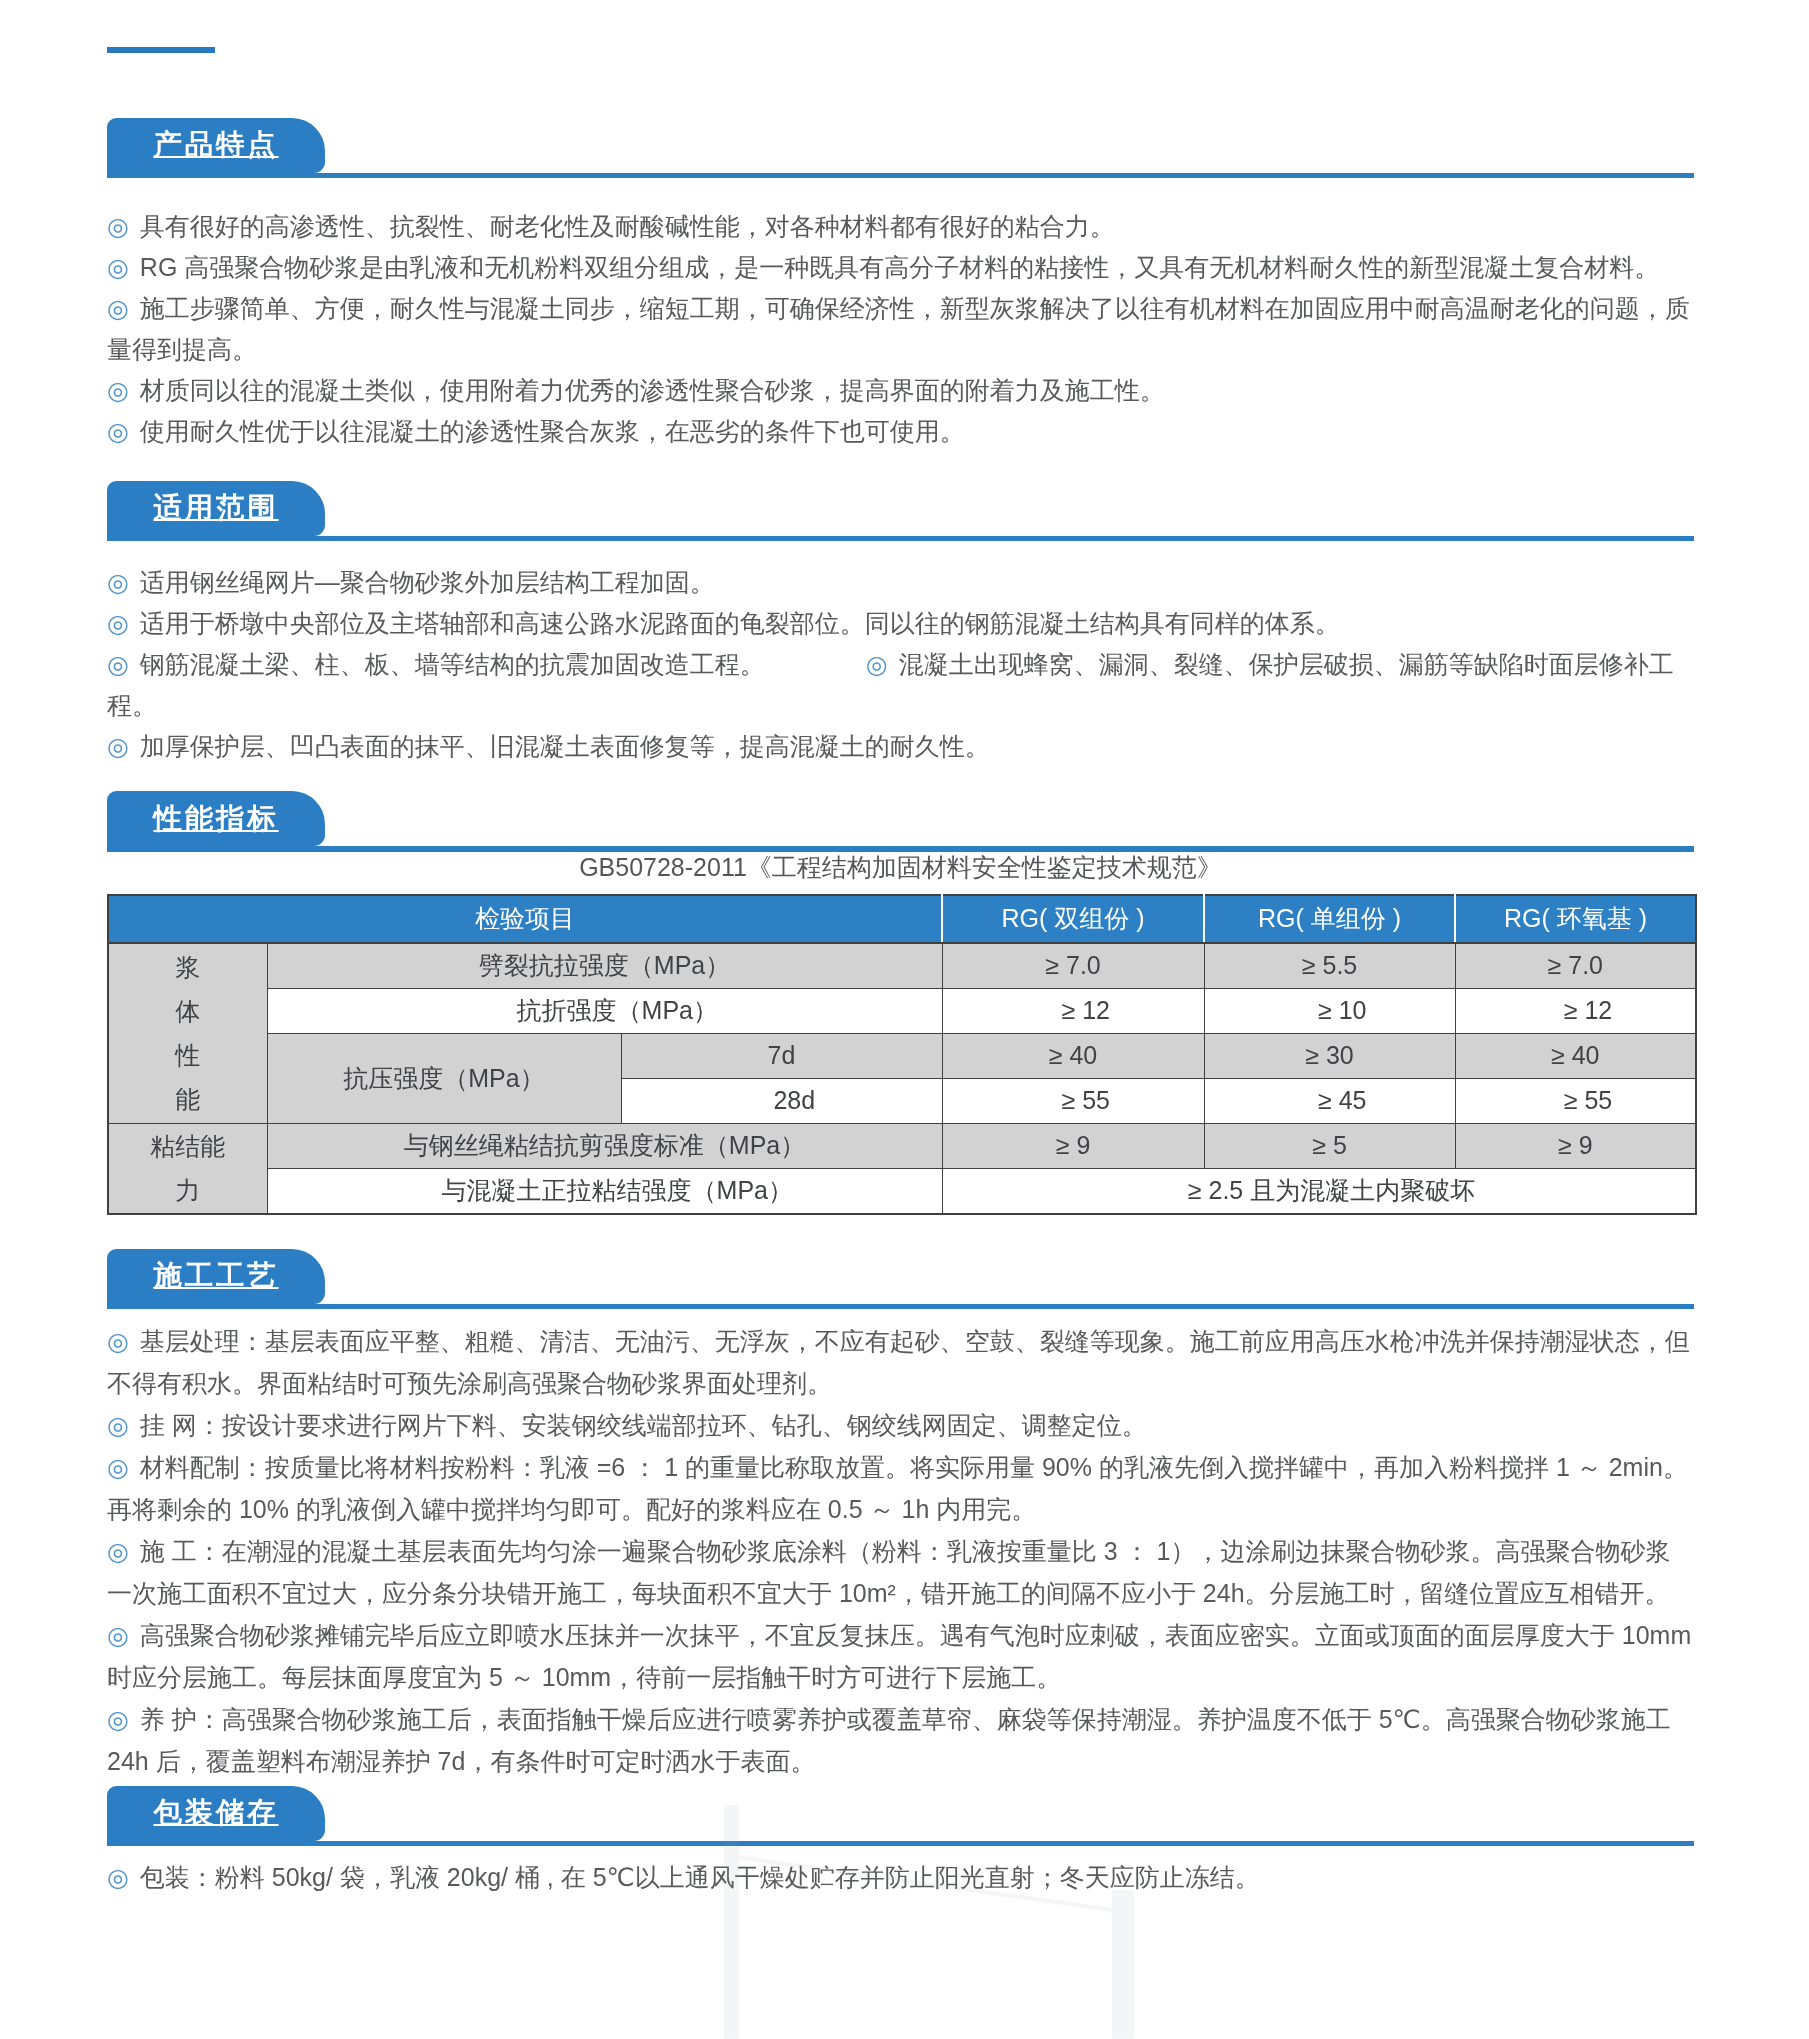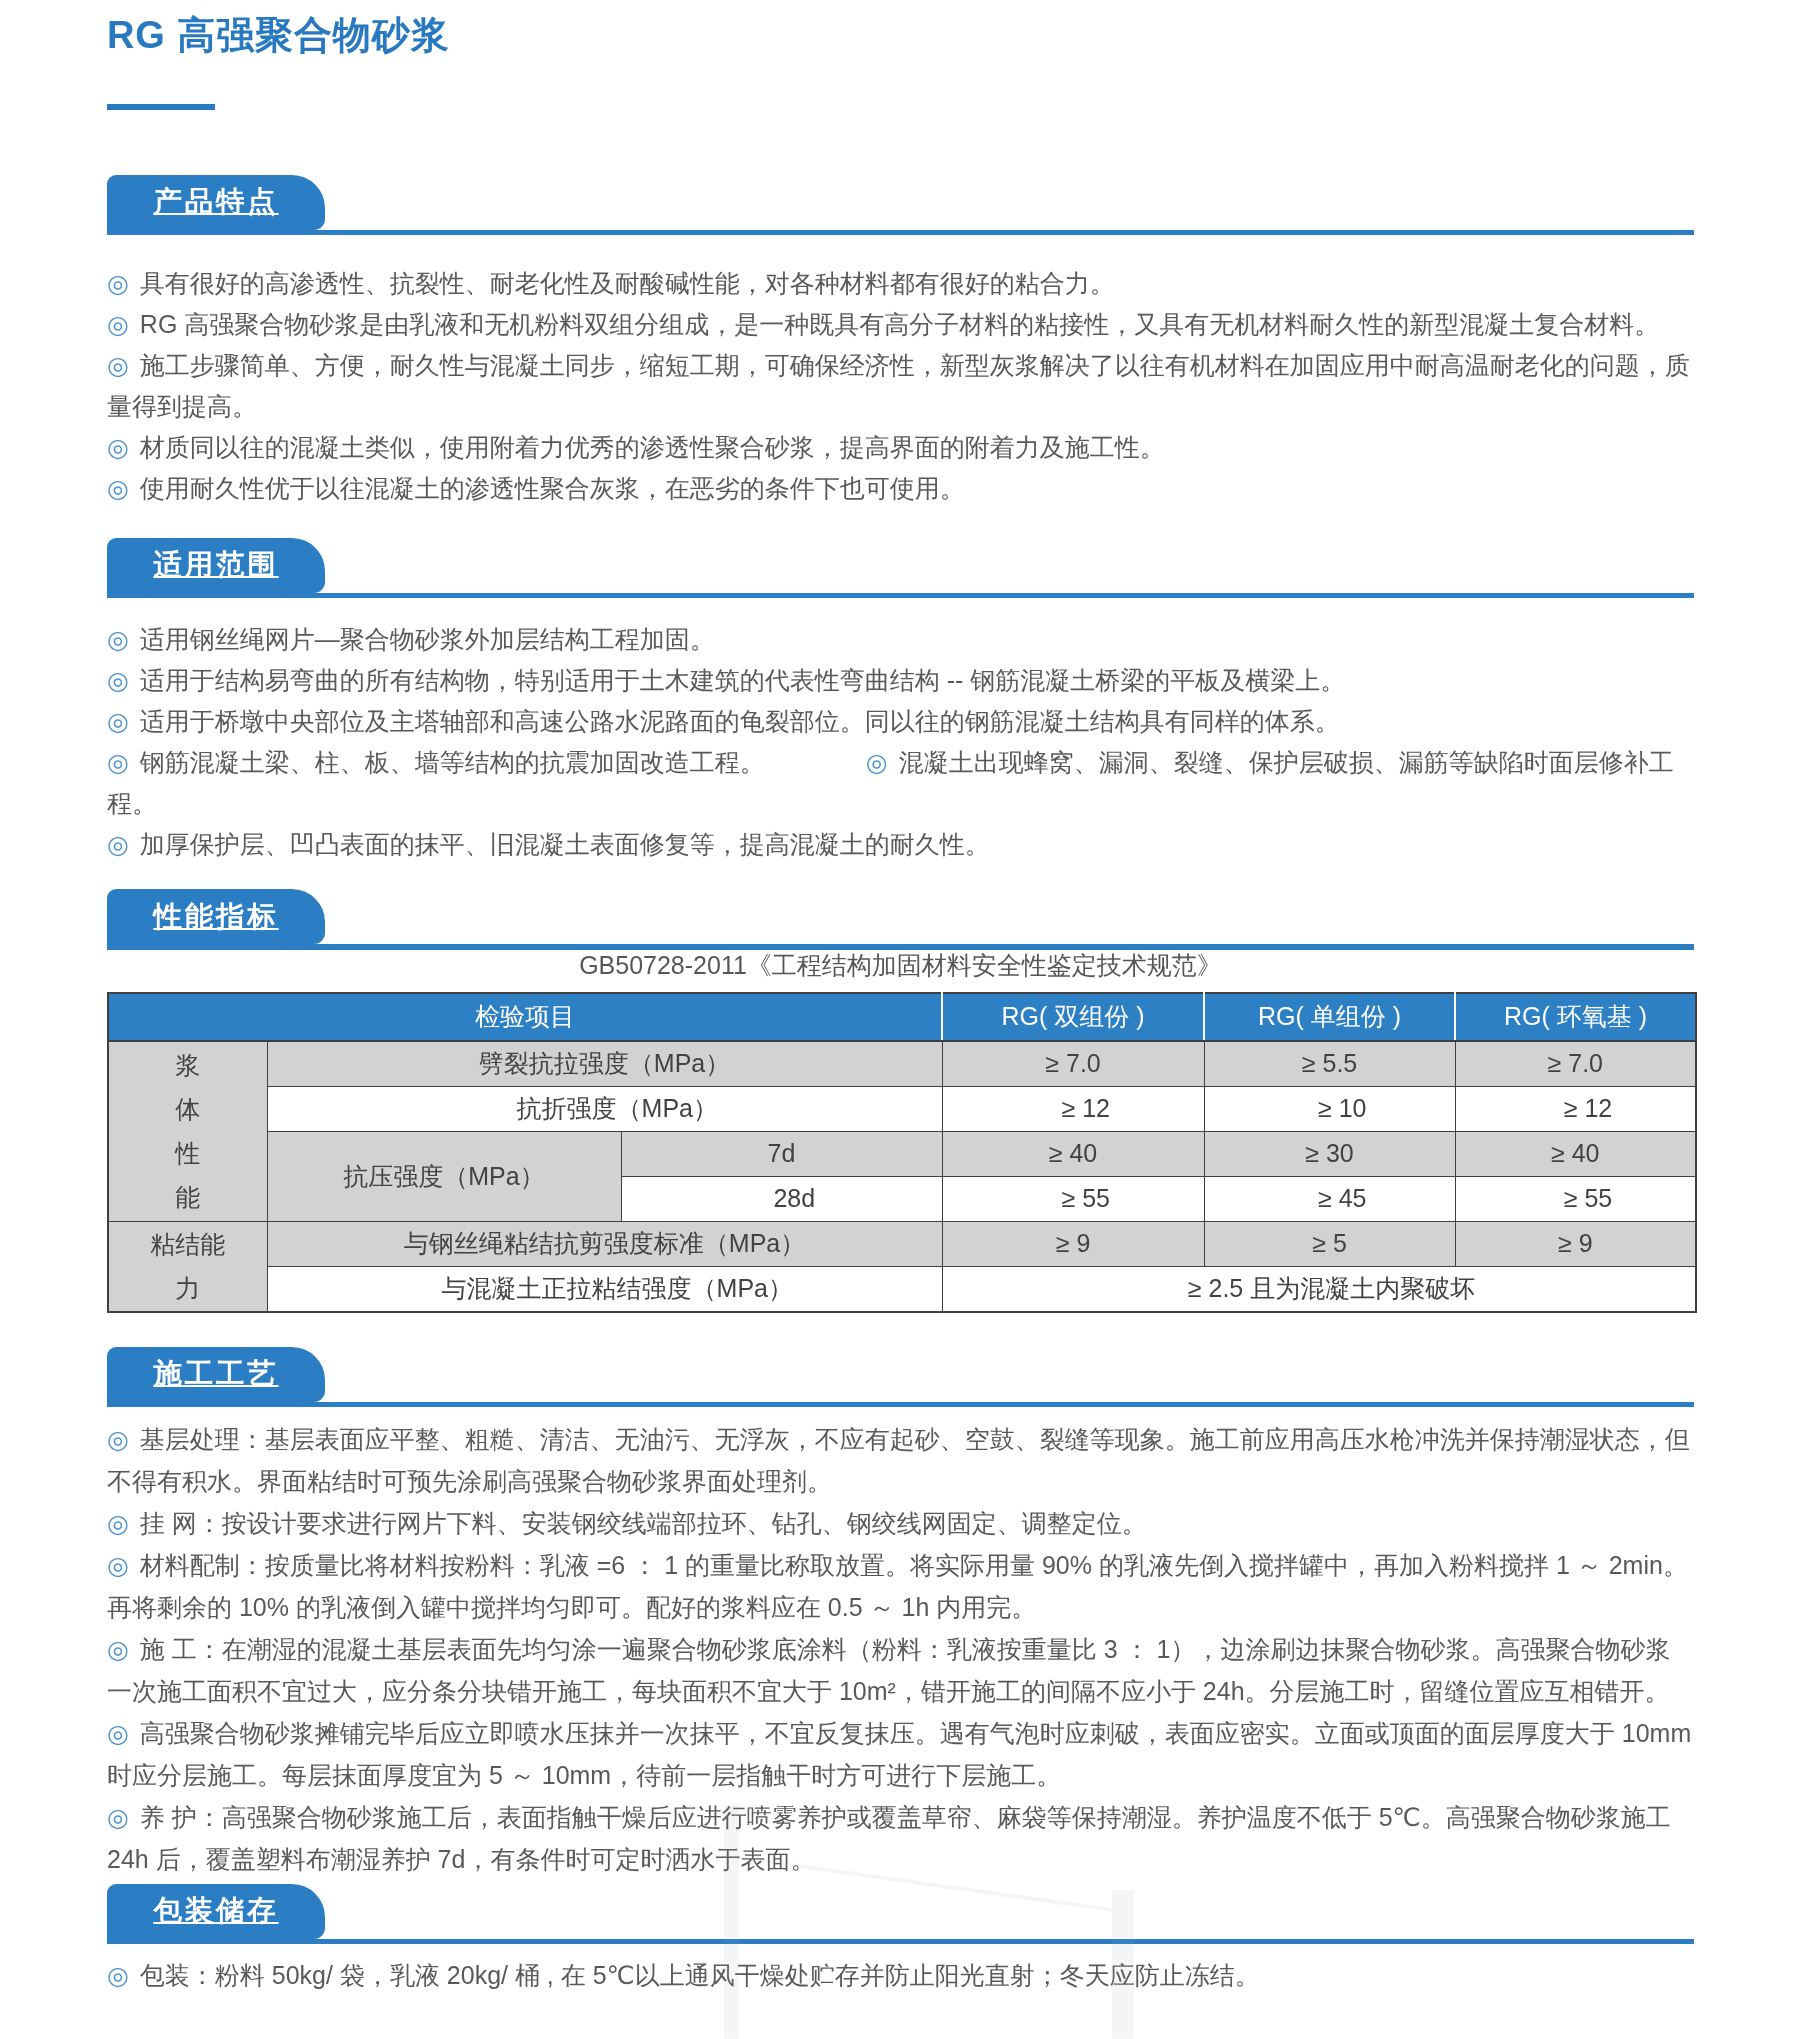--- a/index.html
+++ b/index.html
@@ -87,21 +87,20 @@
 <body>
 
 <div class="page">
   <div class="wm">
     <div class="t1"></div>
     <div class="t2"></div>
     <div class="t3"></div>
   </div>
 
   <div class="content">
-    <h1 class="page-title">RG 高强聚合物砂浆</h1>
     <div class="title-dash"></div>
 
     <div class="sec-features">
       <div class="sec-head">
         <div class="badge">产品特点</div>
         <div class="rule"></div>
       </div>
       <div class="plist features-list">
         <p class="li"><span class="mk">◎</span><span>具有很好的高渗透性、抗裂性、耐老化性及耐酸碱性能，对各种材料都有很好的粘合力。</span></p>
         <p class="li"><span class="mk">◎</span><span>RG 高强聚合物砂浆是由乳液和无机粉料双组分组成，是一种既具有高分子材料的粘接性，又具有无机材料耐久性的新型混凝土复合材料。</span></p>
@@ -111,21 +110,20 @@
       </div>
     </div>
 
     <div class="sec-scope">
       <div class="sec-head">
         <div class="badge">适用范围</div>
         <div class="rule"></div>
       </div>
       <div class="plist scope-list">
         <p class="li"><span class="mk">◎</span><span>适用钢丝绳网片—聚合物砂浆外加层结构工程加固。</span></p>
-        <p class="li"><span class="mk">◎</span><span>适用于结构易弯曲的所有结构物，特别适用于土木建筑的代表性弯曲结构 -- 钢筋混凝土桥梁的平板及横梁上。</span></p>
         <p class="li"><span class="mk">◎</span><span>适用于桥墩中央部位及主塔轴部和高速公路水泥路面的龟裂部位。同以往的钢筋混凝土结构具有同样的体系。</span></p>
         <p class="li"><span class="mk">◎</span><span>钢筋混凝土梁、柱、板、墙等结构的抗震加固改造工程。</span><span class="mk mk2">◎</span><span>混凝土出现蜂窝、漏洞、裂缝、保护层破损、漏筋等缺陷时面层修补工程。</span></p>
         <p class="li"><span class="mk">◎</span><span>加厚保护层、凹凸表面的抹平、旧混凝土表面修复等，提高混凝土的耐久性。</span></p>
       </div>
     </div>
 
     <div class="sec-performance">
       <div class="sec-head">
         <div class="badge">性能指标</div>
         <div class="rule"></div>

